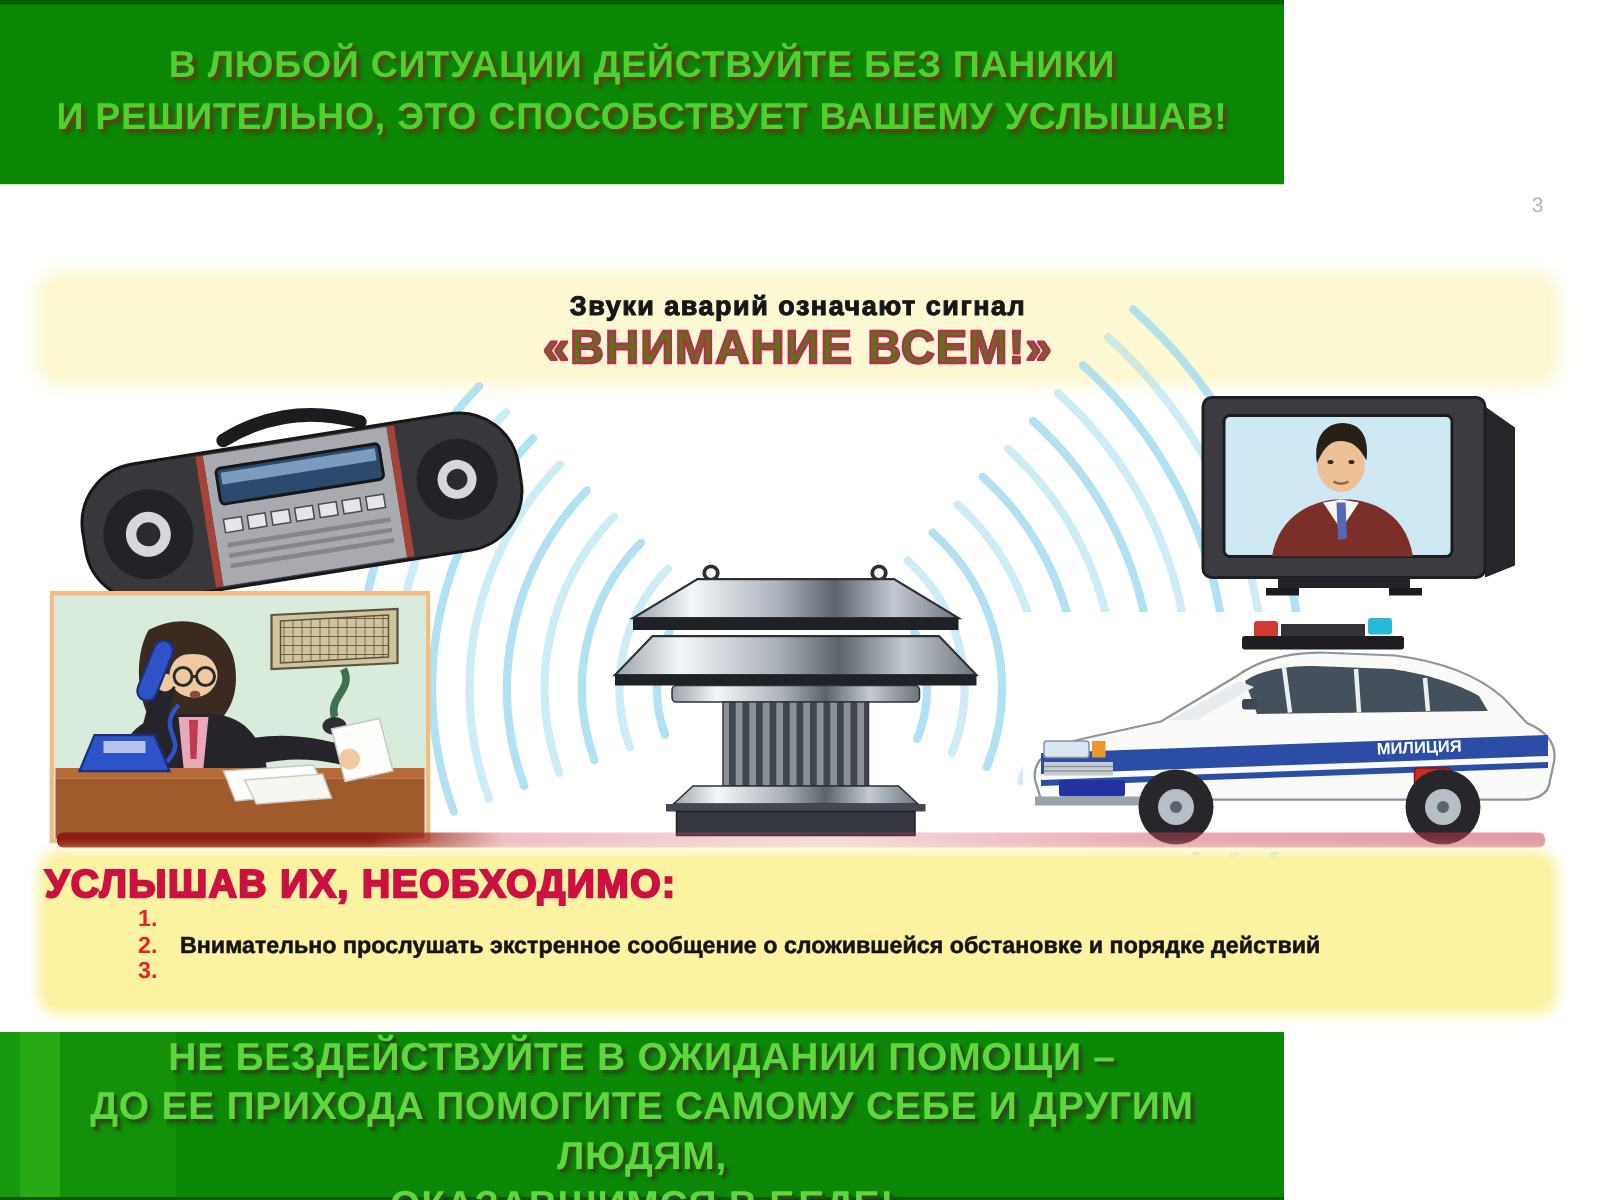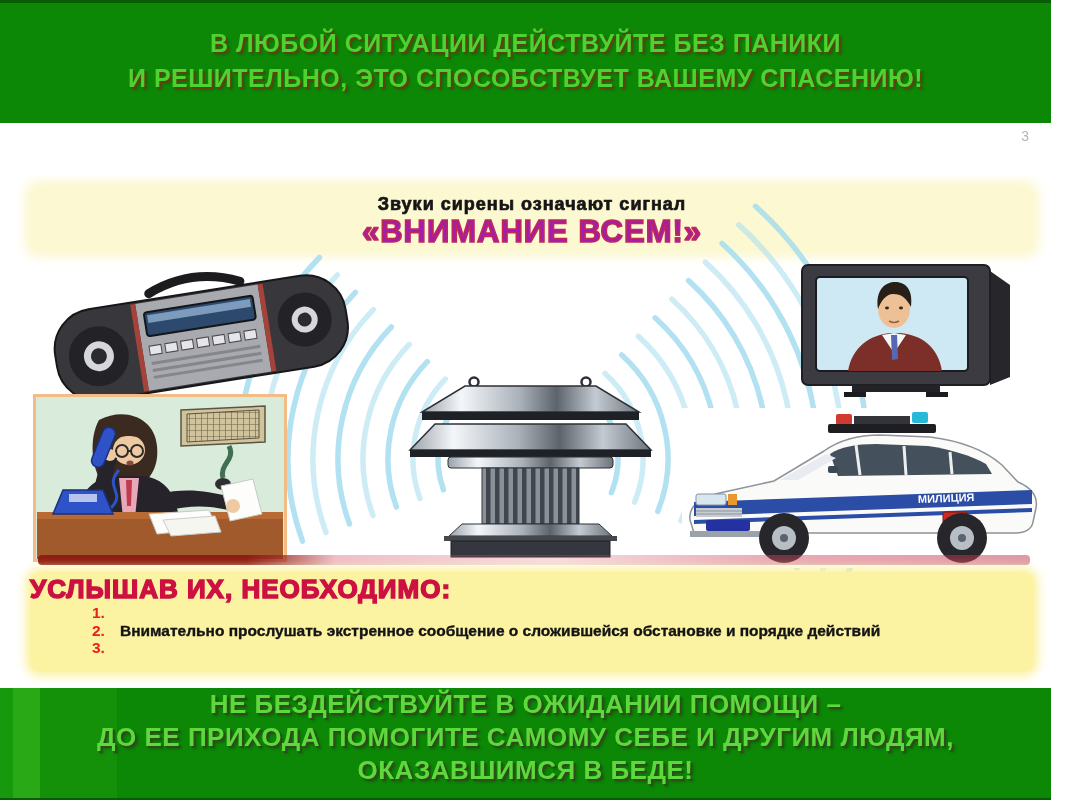--- a/index.html
+++ b/index.html
@@ -1,41 +1,41 @@
 <!DOCTYPE html>
 <html><head>
 <meta charset="utf-8">
 <style>
   *{margin:0;padding:0;box-sizing:border-box}
   html,body{width:1067px;height:800px;overflow:hidden;background:#fff;
     font-family:"Liberation Sans",sans-serif;}
   .slide{position:relative;width:1067px;height:800px;background:#fff;overflow:hidden}
 
   
-  .banner{position:absolute;left:0;width:1051px;background:#0c8806;text-align:center}
+  .banner{position:absolute;left:0;width:856px;background:#0c8806;text-align:center}
   .banner.top{top:0;height:123px;padding-top:23px;border-top:3px solid #075c04}
   .banner.bottom{top:688px;height:112px;border-bottom:2px solid #075c04;
     background:linear-gradient(90deg,#17990d 0,#17990d 13px,#2aa917 13px,#2aa917 40px,
       #149109 40px,#149109 117px,#0c8806 117px,#0c8806 100%)}
   .banner-line{font-weight:bold;font-size:25px;line-height:35px;color:#4ed230;
     letter-spacing:.5px;text-shadow:2px 2px 0 #5c4412,3px 3px 3px rgba(50,30,0,.35)}
   .banner.bottom .banner-line{font-size:26px;line-height:33px;color:#5fd83e;
     text-shadow:2px 2px 0 #2e4d1a,3px 3px 3px rgba(20,40,10,.4)}
 
   
   .poster{position:absolute;top:123px;left:0;width:1067px;height:565px;background:#fff}
   .page-number{position:absolute;top:5px;right:38px;color:#b5b5b5;font-size:14px}
   .poster-title{margin-top:3px;text-align:center;font-size:55px;line-height:58px;
     font-weight:bold;color:#e6211e;letter-spacing:4px;-webkit-text-stroke:2.4px #e6211e}
   .cream-band{position:absolute;left:30px;top:63px;width:1004px;height:66px;
     background:#fcf8d2;border-radius:10px;text-align:center;
     box-shadow:0 0 10px 6px rgba(252,248,210,.95)}
   .siren-caption{margin-top:7px;font-size:18px;line-height:22px;font-weight:bold;
     color:#161616;letter-spacing:1px;-webkit-text-stroke:.7px #161616}
-  .attention{font-size:31px;line-height:34px;font-weight:bold;color:#a21caf;
+  .attention{font-size:31px;line-height:34px;font-weight:bold;color:#4d7c0f;
     letter-spacing:1px;-webkit-text-stroke:1.6px #c02955}
 
   .waves,.art{position:absolute}
   .waves{left:0;top:0;width:1067px;height:565px}
 
   .red-divider{position:absolute;left:38px;top:432px;width:992px;height:10px;border-radius:4px;
     background:linear-gradient(90deg,#8e1d14 0,#8e1d14 21%,rgba(214,94,116,.40) 30%,
       rgba(214,94,116,.22) 52%,rgba(205,70,95,.45) 74%,rgba(190,55,80,.5) 100%)}
 
   
@@ -49,28 +49,28 @@
   .item-number{color:#e6211e;width:28px;flex:none}
   .item-text{max-width:805px;-webkit-text-stroke:.35px #141414}
 </style>
 </head>
 <body>
 
 <div class="slide">
 
   <div class="banner top">
     <div class="banner-line">В ЛЮБОЙ СИТУАЦИИ ДЕЙСТВУЙТЕ БЕЗ ПАНИКИ</div>
-    <div class="banner-line">И РЕШИТЕЛЬНО, ЭТО СПОСОБСТВУЕТ ВАШЕМУ СПАСЕНИЮ!</div>
+    <div class="banner-line">И РЕШИТЕЛЬНО, ЭТО СПОСОБСТВУЕТ ВАШЕМУ УСЛЫШАВ!</div>
   </div>
 
   <div class="poster">
     <div class="page-number">3</div>
 
     <div class="cream-band">
-      <div class="siren-caption">Звуки сирены означают сигнал</div>
+      <div class="siren-caption">Звуки аварий означают сигнал</div>
       <div class="attention">«ВНИМАНИЕ ВСЕМ!»</div>
     </div>
 
     <svg class="waves" id="waves-svg">
         <path d="M 443.4 366.8 A 90 90 0 0 1 463.3 273.5" fill="none" stroke="#a5ddee" stroke-width="5.5" stroke-linecap="round" opacity="0.85"></path>
         <path d="M 419.9 375.3 A 115 115 0 0 1 445.3 256.1" fill="none" stroke="#a5ddee" stroke-width="5.5" stroke-linecap="round" opacity="0.55"></path>
         <path d="M 396.4 383.9 A 140 140 0 0 1 427.3 238.7" fill="none" stroke="#a5ddee" stroke-width="5.5" stroke-linecap="round" opacity="0.85"></path>
         <path d="M 373.0 392.4 A 165 165 0 0 1 409.3 221.4" fill="none" stroke="#a5ddee" stroke-width="5.5" stroke-linecap="round" opacity="0.55"></path>
         <path d="M 349.5 401.0 A 190 190 0 0 1 391.3 204.0" fill="none" stroke="#a5ddee" stroke-width="5.5" stroke-linecap="round" opacity="0.85"></path>
         <path d="M 326.0 409.5 A 215 215 0 0 1 373.3 186.6" fill="none" stroke="#a5ddee" stroke-width="5.5" stroke-linecap="round" opacity="0.55"></path>

